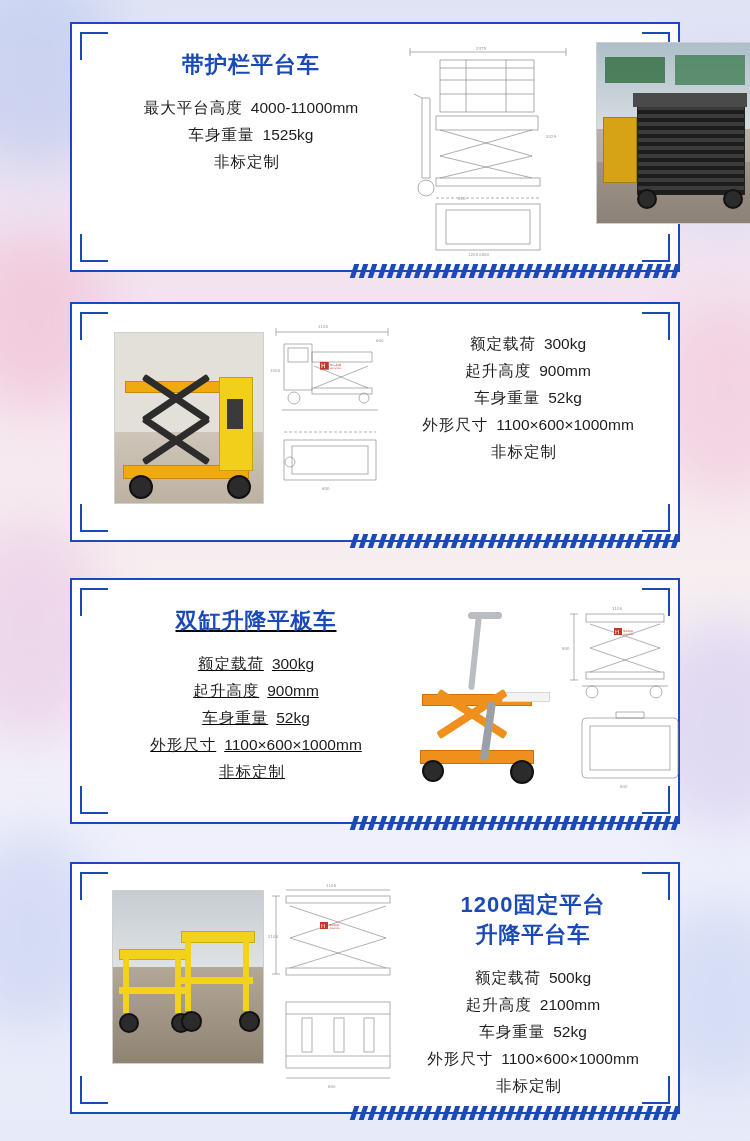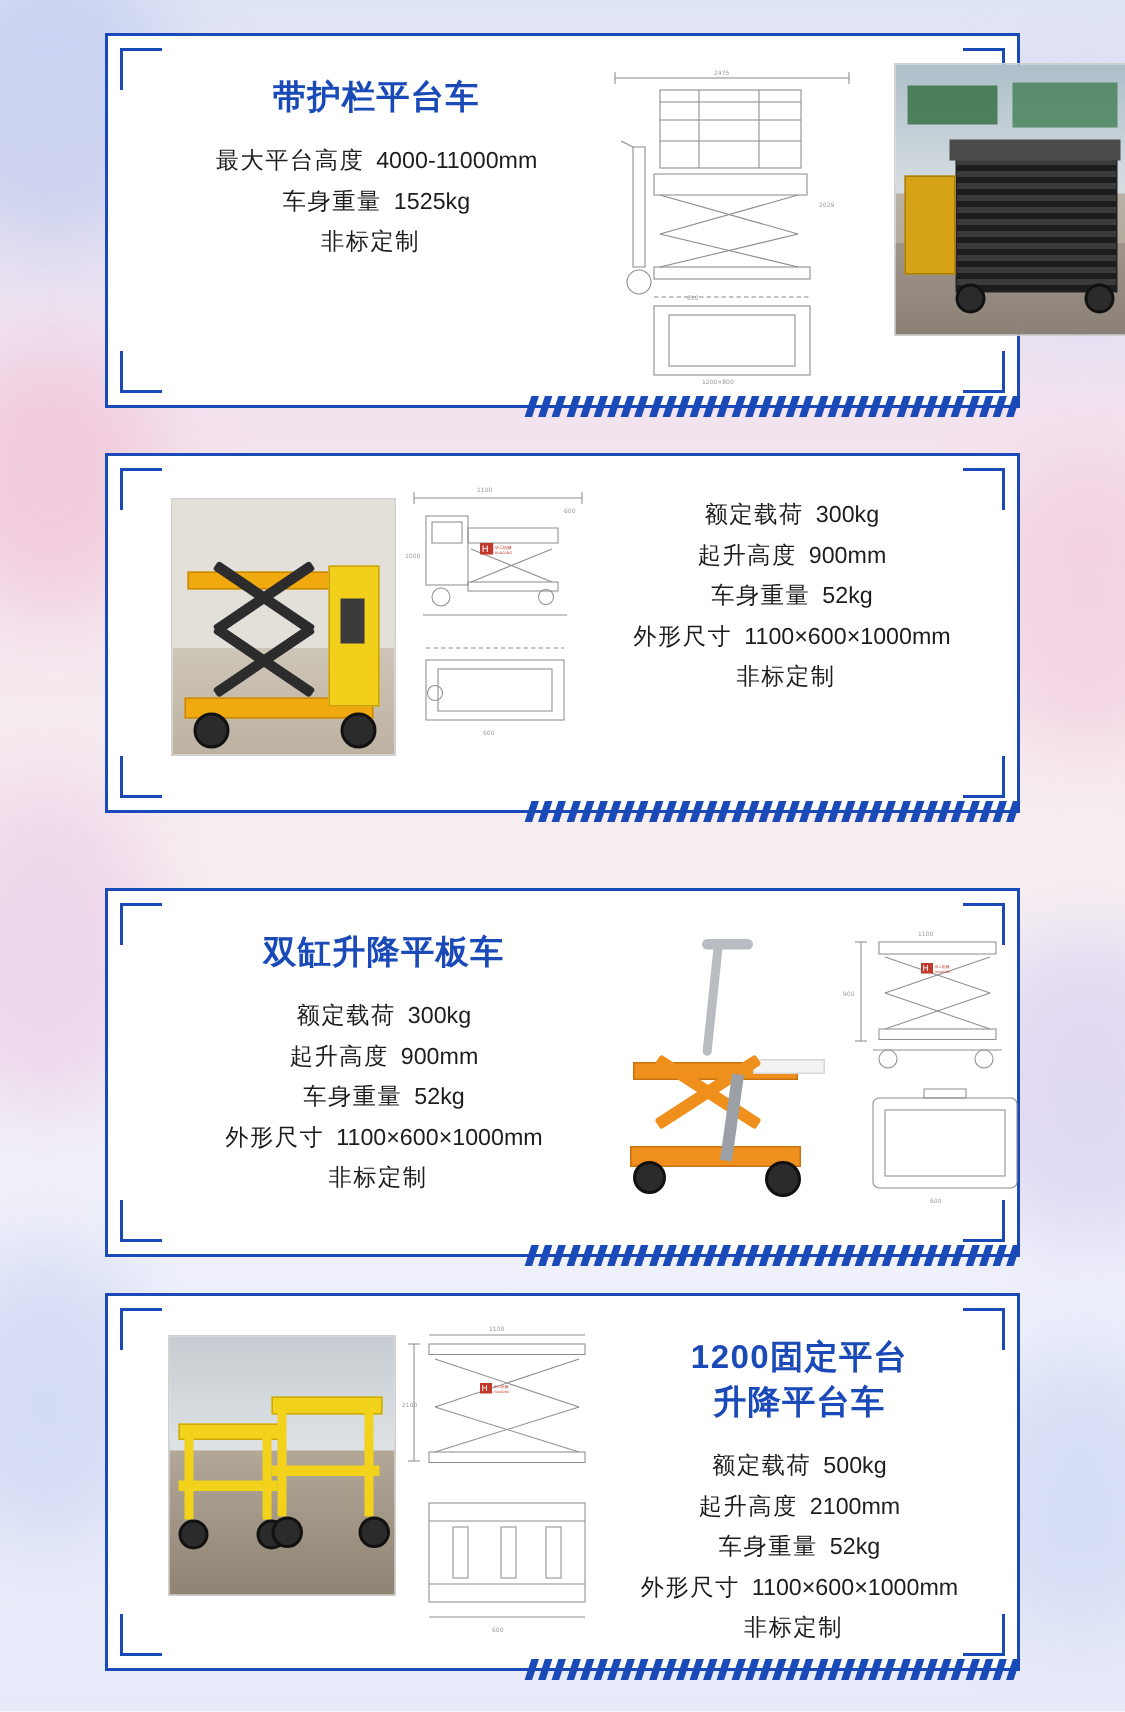--- a/index.html
+++ b/index.html
@@ -299,21 +299,21 @@
         <i></i>
         <i></i>
         <i></i>
         <i></i>
         <i></i>
         <i></i>
         <i></i>
     </div>
   </div>
 
-  <div class="card" style="top:592px;height:246px;">
+  <div class="card" style="top:578px;height:246px;text-decoration:underline;">
     <div class="corner c-tl"></div>
     <div class="corner c-tr"></div>
     <div class="corner c-bl"></div>
     <div class="corner c-br"></div>
 
     <div class="card-inner">
       <div class="txt" style="width:300px;">
         <div class="title">双缸升降平板车</div>
         <div class="spec">
           <div><span class="lbl">额定载荷</span><span class="val">300kg</span></div>

